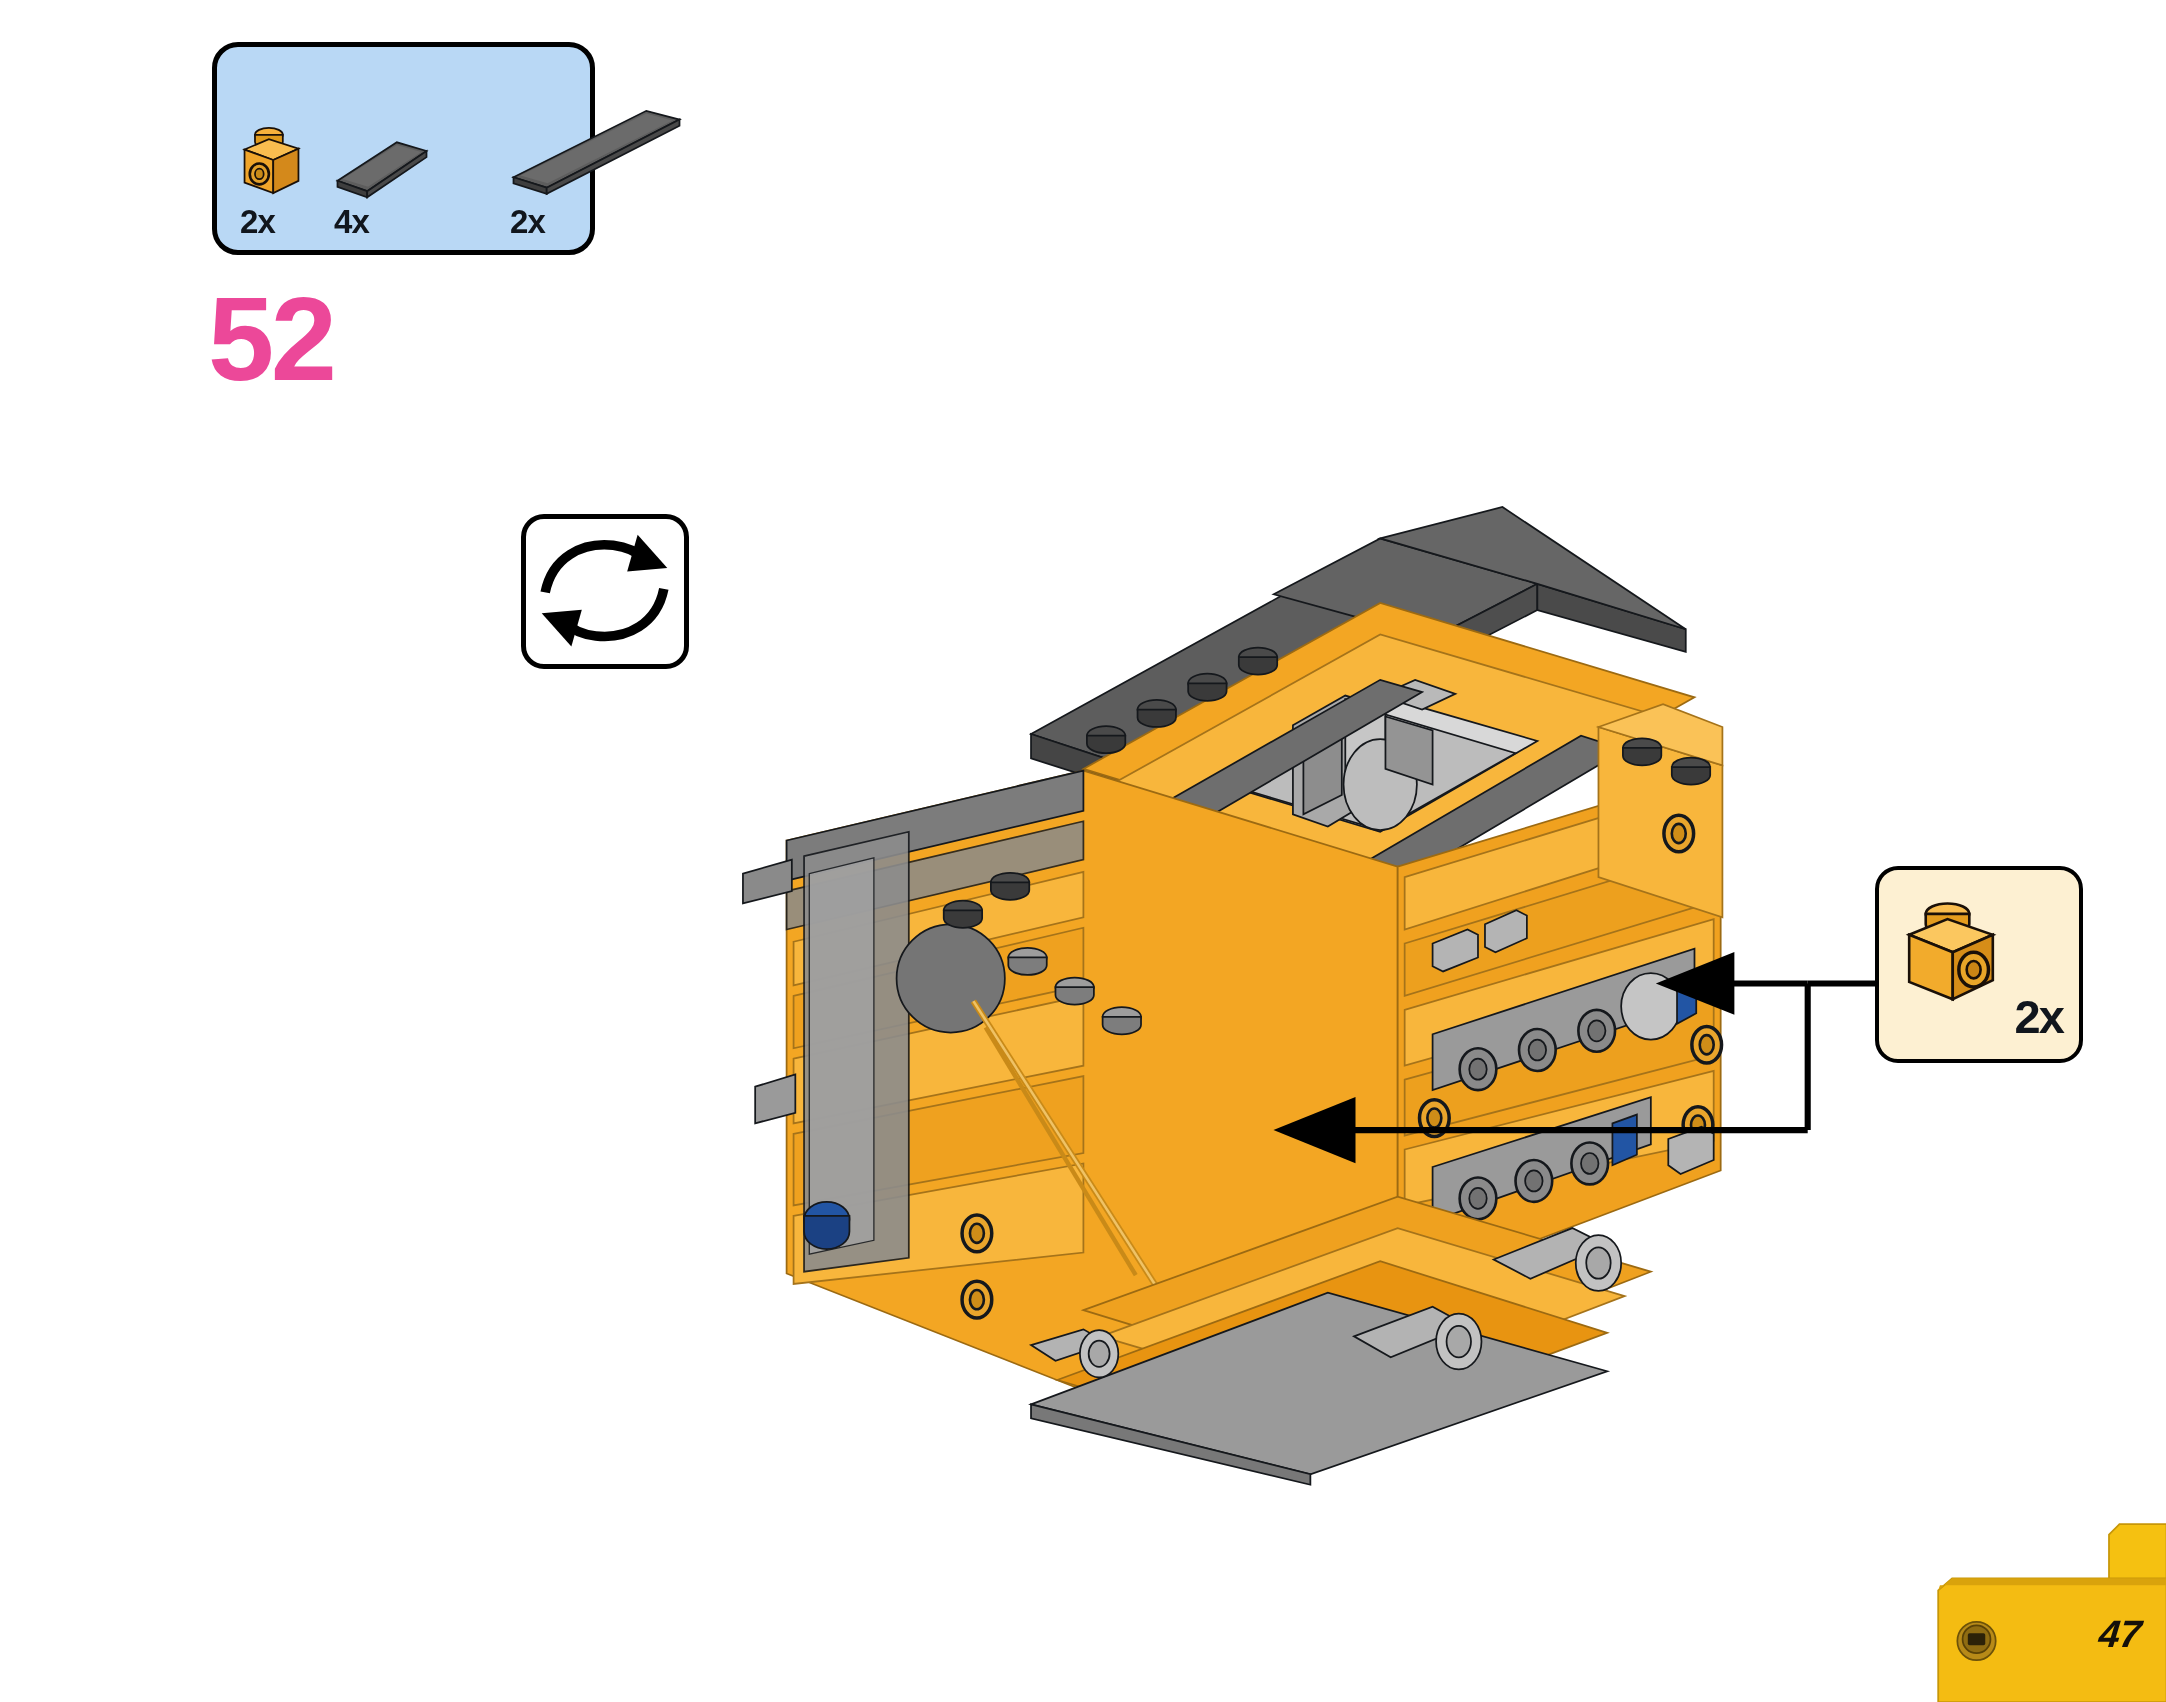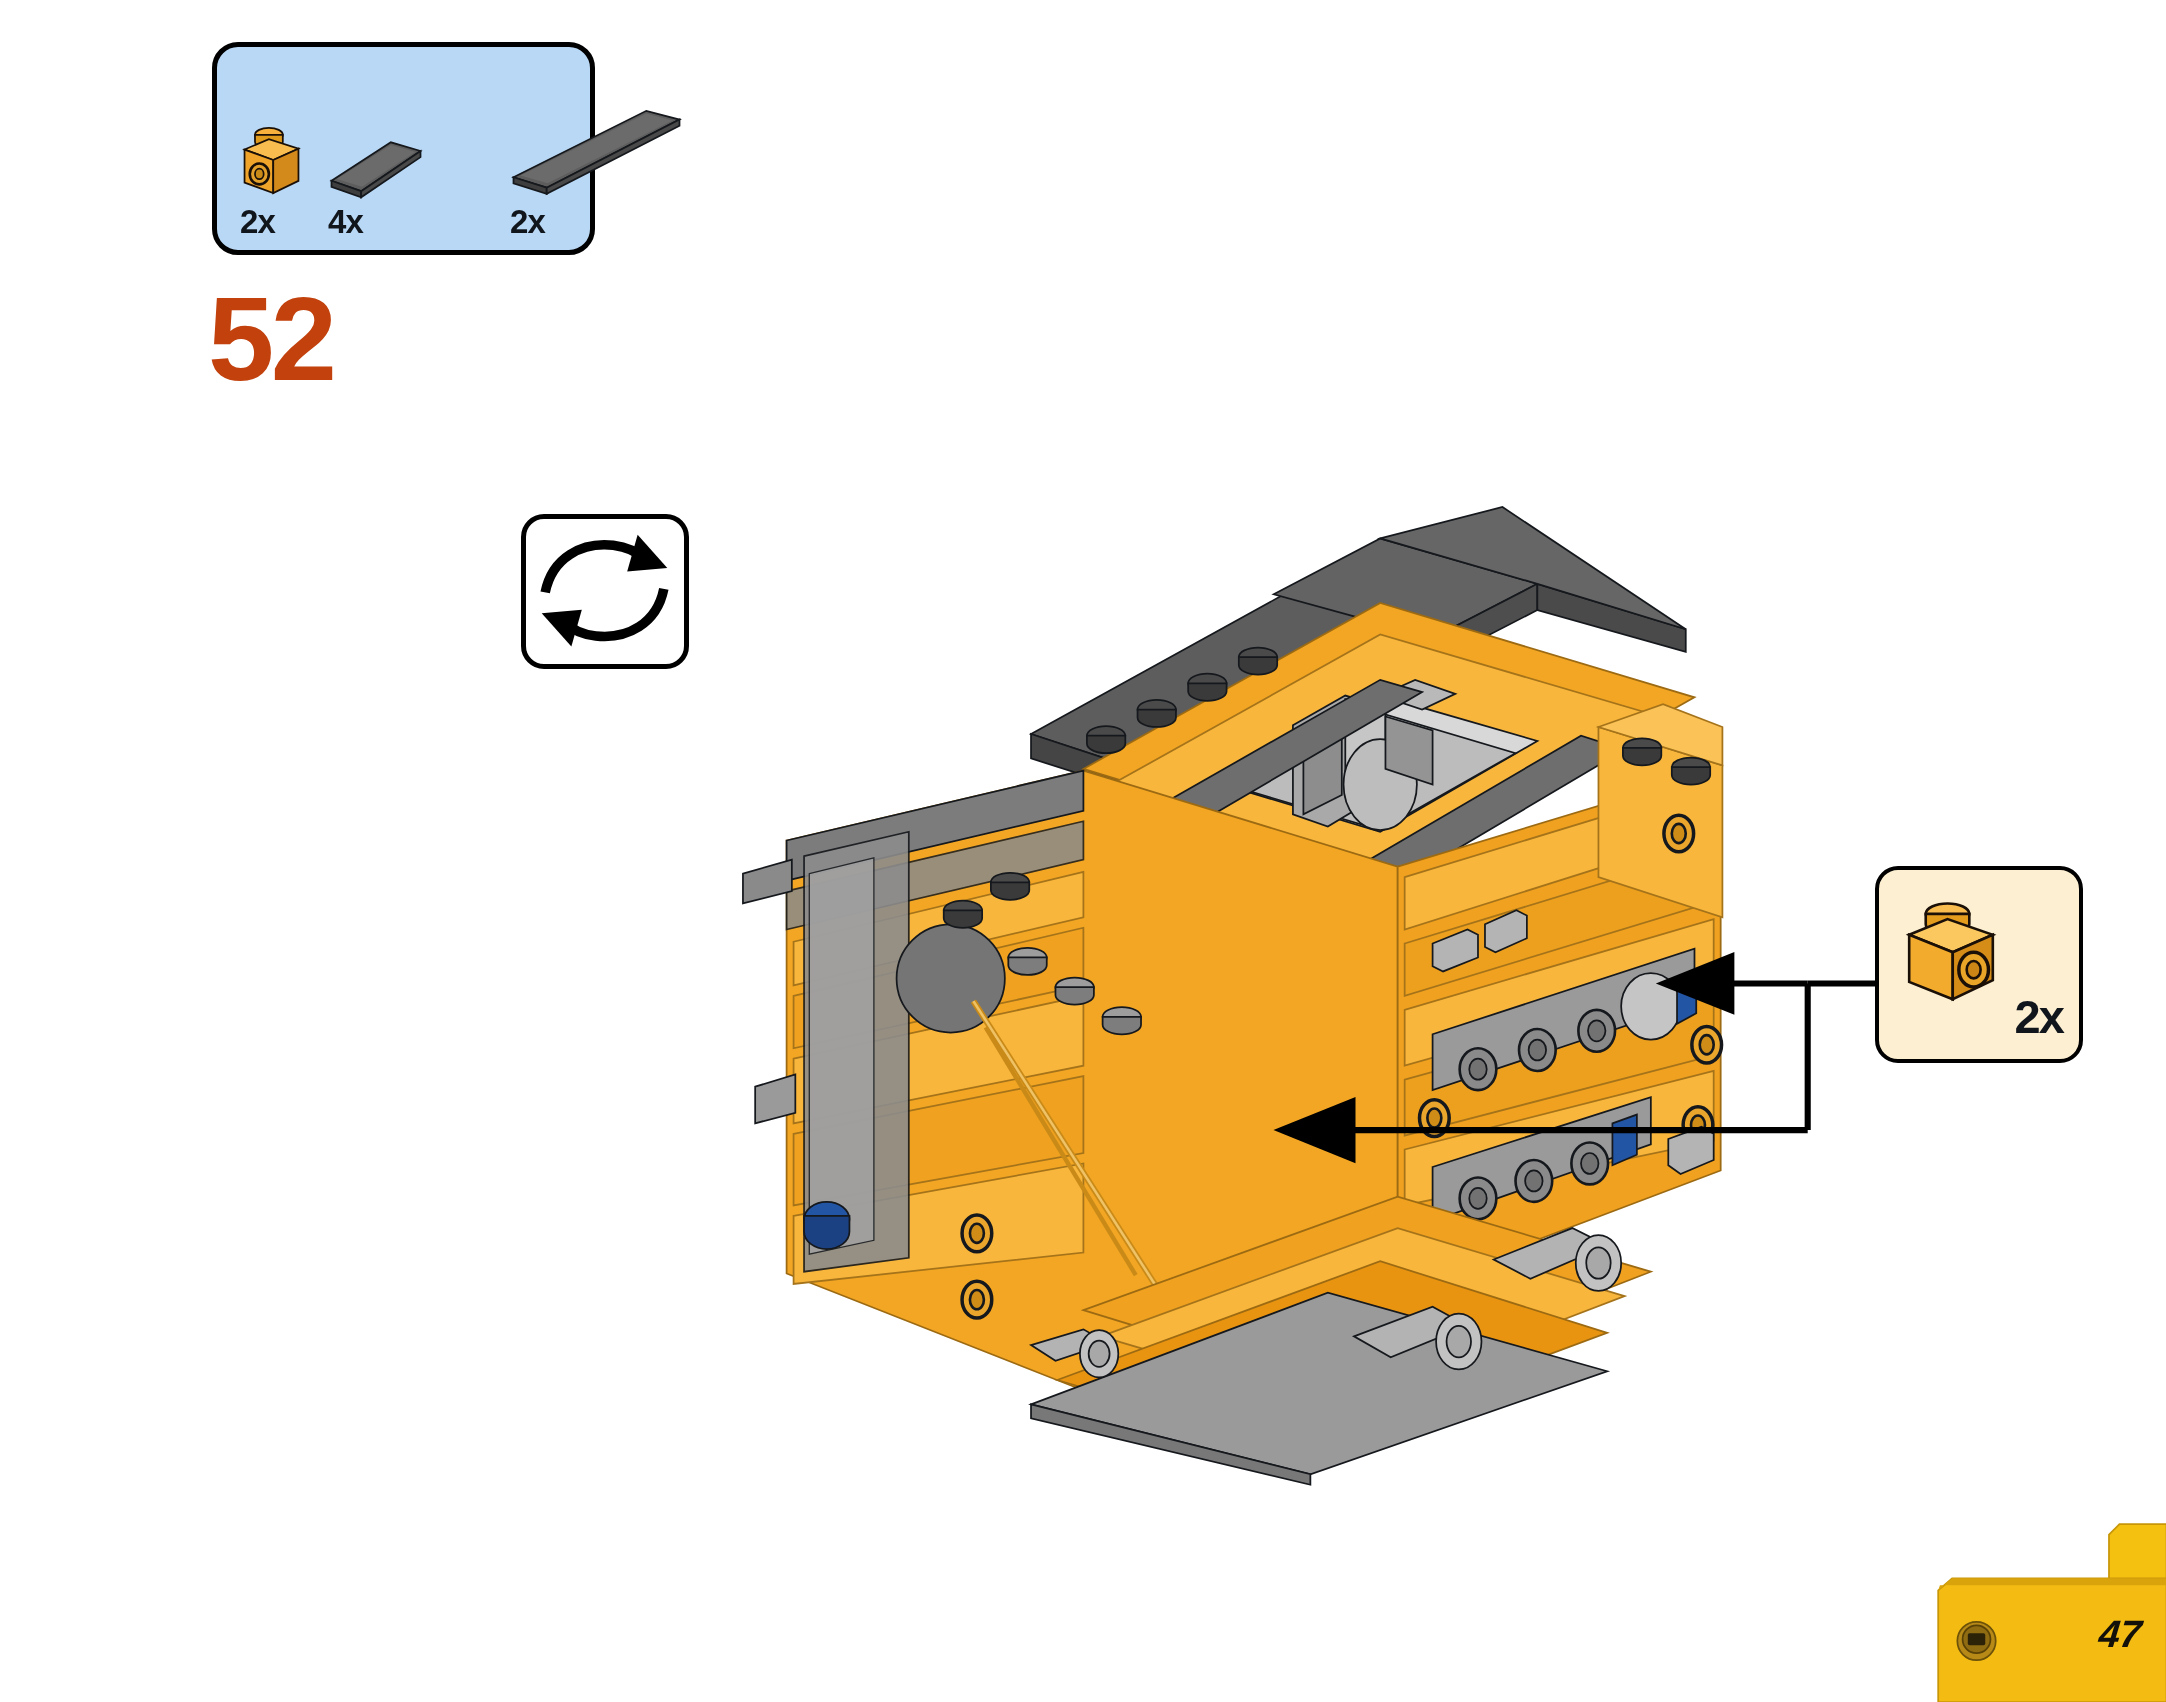--- a/index.html
+++ b/index.html
@@ -57,21 +57,21 @@
   
   .tile { position: relative; }
 
   
   #step-number {
     position: absolute;
     left: 208px;
     top: 279px;
     font-size: 119px;
     font-weight: bold;
-    color: #c2410c;
+    color: #ec4899;
     letter-spacing: -3.5px;
     line-height: 1;
   }
 
   
   #rotate-icon {
     position: absolute;
     left: 521px;
     top: 514px;
     width: 168px;
@@ -166,21 +166,21 @@
 
           <path d="M38 46 L67 33 L67 70 L38 84 Z" fill="#d4891b" stroke="#1a1008" stroke-width="2"></path>
 
           <ellipse cx="22" cy="62" rx="11" ry="12" fill="#e3a02a" stroke="#1a1008" stroke-width="3"></ellipse>
           <ellipse cx="22" cy="62" rx="5" ry="6" fill="#c98a18" stroke="#1a1008" stroke-width="2"></ellipse>
         </svg>
       </span>
       <span class="part-count">2x</span>
     </div>
 
-    <div class="part-cell" style="left:111px;">
+    <div class="part-cell" style="left:117px;">
       <span class="part-art tile">
         <svg width="96" height="70" viewBox="0 0 110 80">
           <path d="M4 58 L72 14 L106 24 L38 70 Z" fill="#5d5d5d" stroke="#15181c" stroke-width="2"></path>
           <path d="M4 58 L38 70 L38 77 L4 65 Z" fill="#3e3e3e" stroke="#15181c" stroke-width="2"></path>
           <path d="M38 70 L106 24 L106 31 L38 77 Z" fill="#494949" stroke="#15181c" stroke-width="2"></path>
           <path d="M10 56 L72 17 L100 25 L39 65 Z" fill="#6b6b6b" stroke="none"></path>
         </svg>
       </span>
       <span class="part-count">4x</span>
     </div>

